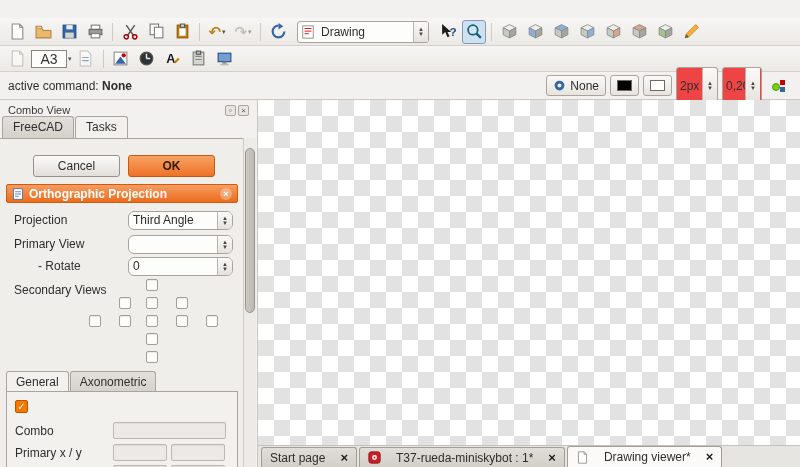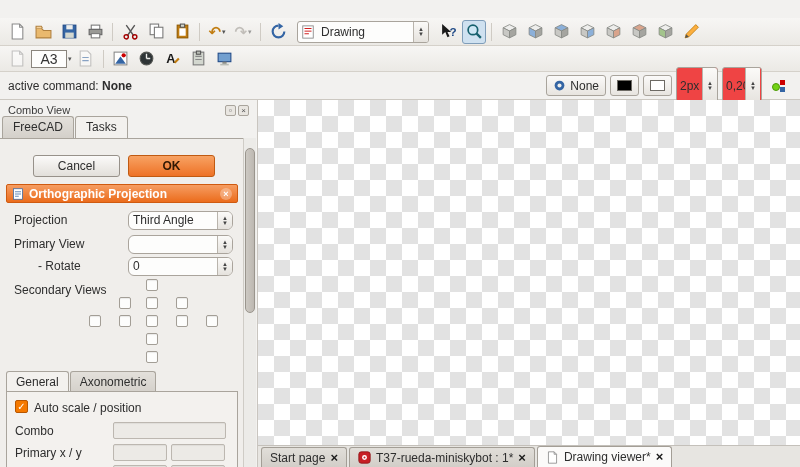--- a/index.html
+++ b/index.html
@@ -65,21 +65,21 @@
   .sub-pane{position:absolute;top:252px;left:6px;width:232px;height:77px;border:1px solid #a9a49c;background:#f3f1ee;overflow:hidden}
   .cb-check{position:absolute;left:8px;top:8px;width:13px;height:13px;background:#f57900;border:1px solid #b85600;border-radius:2px;color:#fff;font-size:10px;line-height:12px;text-align:center}
   .dis-field{position:absolute;height:17px;background:#eceae6;border:1px solid #bcb7b0;border-radius:2px;box-shadow:inset 0 1px 1px rgba(0,0,0,.06)}
 
   .scrollbar{position:absolute;right:1px;top:38px;width:13px;height:329px;background:#ecebe8;border-left:1px solid #cfccc6}
   .scroll-thumb{position:absolute;left:1px;top:10px;width:10px;height:165px;background:linear-gradient(90deg,#cdc9c3,#bdb8b1);border:1px solid #9a958d;border-radius:5px}
 
   
   .canvas{position:absolute;left:258px;top:100px;width:542px;height:367px;background-color:#fff;background-image:conic-gradient(#e2e2e2 25%,#ffffff 25% 50%,#e2e2e2 50% 75%,#ffffff 75%);background-size:32px 32px}
   .mdi-bar{position:absolute;left:0;bottom:0;width:542px;height:22px;background:#e7e5e1;border-top:1px solid #c4c0ba;display:flex;align-items:flex-end;padding-left:3px}
-  .mdi-tab{display:flex;align-items:center;gap:5px;height:20px;padding:0 8px;border:1px solid #a39e96;border-bottom:none;border-radius:3px 3px 0 0;background:linear-gradient(#e1ded9,#d2cec8);margin-right:2px;white-space:nowrap}
+  .mdi-tab{display:flex;align-items:center;gap:15px;height:20px;padding:0 8px;border:1px solid #a39e96;border-bottom:none;border-radius:3px 3px 0 0;background:linear-gradient(#e1ded9,#d2cec8);margin-right:2px;white-space:nowrap}
   .mdi-tab.active{background:#fbfaf9;height:21px}
   .tab-close{font-weight:bold;font-size:13px;line-height:12px;color:#1a1a1a}
   b{font-weight:bold}
 </style>
 </head>
 <body>
 
 <div class="window">
 
 
@@ -397,21 +397,20 @@
       <span class="cb" style="left:146px;top:194px"></span>
       <span class="cb" style="left:146px;top:212px"></span>
 
       <div class="sub-tabs">
         <span class="sub-tab active">General</span>
         <span class="sub-tab">Axonometric</span>
       </div>
 
       <div class="sub-pane">
         <span class="cb-check">✓</span>
-        <span style="position:absolute;left:27px;top:9px">Auto scale / position</span>
         <span style="position:absolute;left:8px;top:32px">Combo</span>
         <span class="dis-field" style="left:106px;top:30px;width:113px"></span>
         <span style="position:absolute;left:8px;top:54px">Primary x / y</span>
         <span class="dis-field" style="left:106px;top:52px;width:54px"></span>
         <span class="dis-field" style="left:164px;top:52px;width:54px"></span>
         <span class="dis-field" style="left:106px;top:73px;width:54px"></span>
         <span class="dis-field" style="left:164px;top:73px;width:54px"></span>
       </div>
     </div>
 

